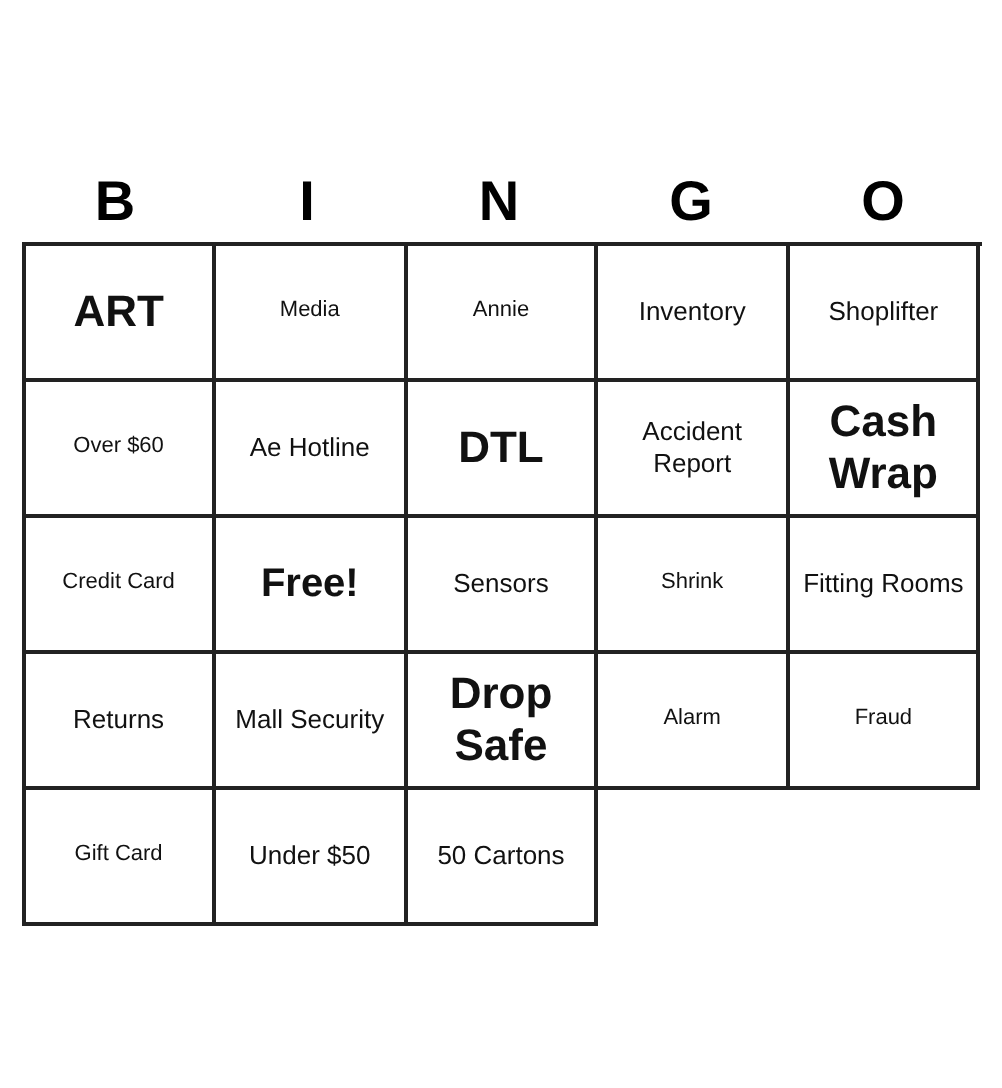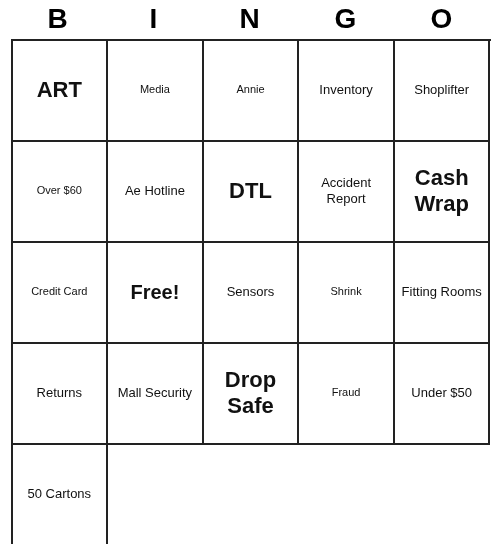--- a/index.html
+++ b/index.html
@@ -34,21 +34,21 @@
       border-top: 2px solid #222;
     }
     .bingo-cell {
       border-right: 2px solid #222;
       border-bottom: 2px solid #222;
       display: flex;
       align-items: center;
       justify-content: center;
       text-align: center;
       padding: 4px;
-      height: 101px;
+      height: 68px;
       font-family: Arial, sans-serif;
       color: #111;
     }
     .cell-text {
       line-height: 1.2;
     }
     .large { font-size: 22px; font-weight: bold; }
     .medium { font-size: 11px; font-weight: normal; }
     .small { font-size: 13px; }
     .xsmall { font-size: 11px; }
@@ -117,21 +117,27 @@
       <div class="bingo-cell">
         <span class="cell-text small">Returns</span>
       </div>
       <div class="bingo-cell">
         <span class="cell-text small">Mall Security</span>
       </div>
       <div class="bingo-cell">
         <span class="cell-text large">Drop Safe</span>
       </div>
       <div class="bingo-cell">
+        <span class="cell-text medium">Alarm</span>
+      </div>
+      <div class="bingo-cell">
         <span class="cell-text medium">Fraud</span>
+      </div>
+      <div class="bingo-cell">
+        <span class="cell-text medium">Gift Card</span>
       </div>
       <div class="bingo-cell">
         <span class="cell-text small">Under $50</span>
       </div>
       <div class="bingo-cell">
         <span class="cell-text small">50 Cartons</span>
       </div>
     </div>
 </div>
 

